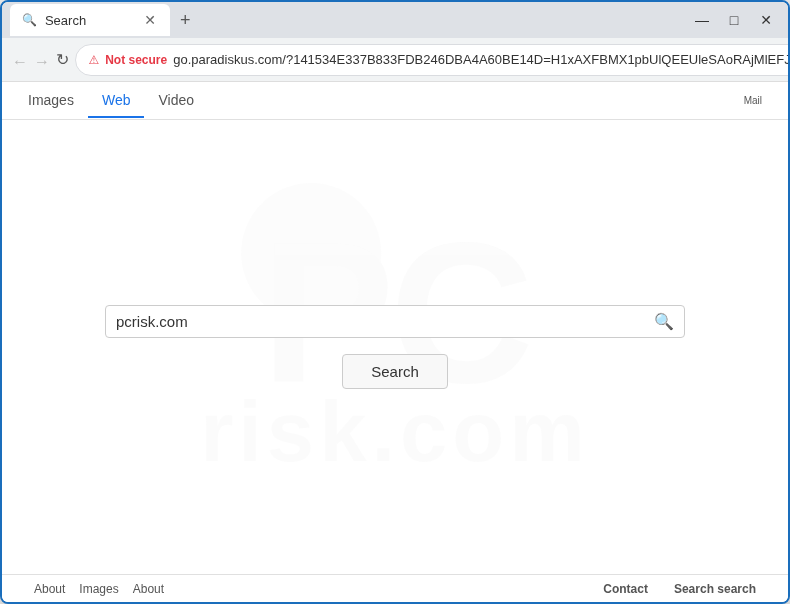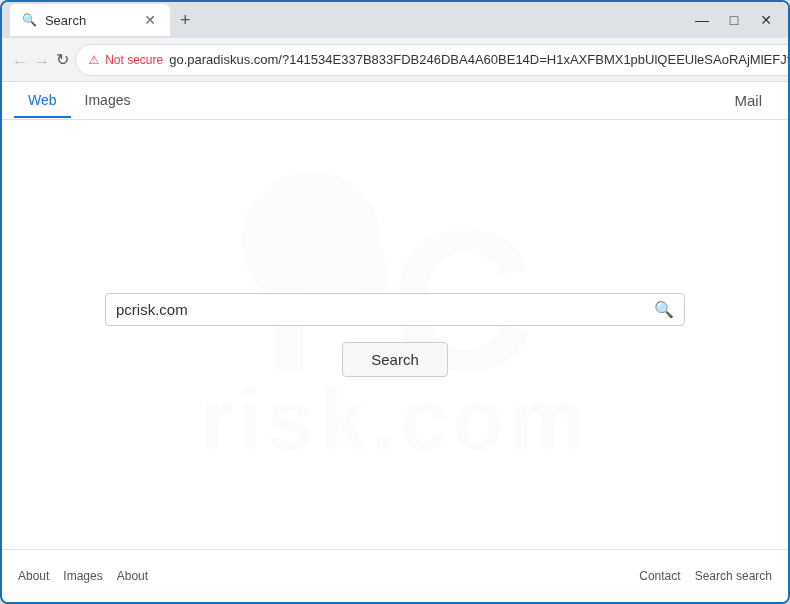--- a/index.html
+++ b/index.html
@@ -103,21 +103,21 @@
       background: #fff;
       border: 1px solid #dadce0;
       border-radius: 20px;
       display: flex;
       align-items: center;
       padding: 4px 12px;
       gap: 6px;
       height: 32px;
     }
     .lock-icon { color: #e63946; font-size: 12px; }
-    .not-secure-text { color: #e63946; font-size: 12px; font-weight: 400; }
+    .not-secure-text { color: #e63946; font-size: 12px; font-weight: 700; }
     .url-text { flex: 1; font-size: 13px; color: #333; overflow: hidden; white-space: nowrap; text-overflow: ellipsis; }
 
     
     .nav-tabs {
       background: #fff;
       display: flex;
       align-items: center;
       padding: 0 12px;
       border-bottom: 1px solid #e0e0e0;
       height: 38px;
@@ -131,21 +131,21 @@
       text-decoration: none;
     }
     .nav-tab.active {
       color: #1a73e8;
       border-bottom: 2px solid #1a73e8;
       font-weight: 500;
     }
     .nav-tab-mail {
       margin-left: auto;
       padding: 8px 14px;
-      font-size: 15px;
+      font-size: 10px;
       color: #555;
       cursor: pointer;
     }
 
     
     .main-content {
       flex: 1;
       background: #fff;
       display: flex;
       flex-direction: column;
@@ -210,27 +210,27 @@
       color: #333;
       cursor: pointer;
     }
 
     
     .footer {
       background: #fff;
       border-top: 1px solid #e0e0e0;
       display: flex;
       align-items: center;
-      padding: 8px 16px;
-      height: 53px;
+      padding: 8px 32px;
+      height: 28px;
       font-size: 12px;
       color: #555;
     }
     .footer-left { display: flex; gap: 14px; }
-    .footer-right { margin-left: auto; display: flex; gap: 14px; }
+    .footer-right { margin-left: auto; display: flex; gap: 26px; font-weight: bold; }
     .footer-link { color: #555; cursor: pointer; text-decoration: none; }
   </style>
 </head>
 <body>
 
 <div class="browser-window">
 
   <div class="title-bar">
     <div class="tab-active">
       <span class="tab-favicon">🔍</span>
@@ -252,22 +252,23 @@
     <div class="address-input-wrap">
       <span class="lock-icon">⚠</span>
       <span class="not-secure-text">Not secure</span>
       <span class="url-text">go.paradiskus.com/?141534E337B833FDB246DBA4A60BE14D=H1xAXFBMX1pbUlQEEUleSAoRAjMlEFJfX1hHX1...</span>
 
     </div>
 
   </div>
 
   <div class="nav-tabs">
+    <a class="nav-tab">Images</a>
     <a class="nav-tab active">Web</a>
-    <a class="nav-tab">Images</a>
+    <a class="nav-tab">Video</a>
     <span class="nav-tab-mail">Mail</span>
   </div>
 
   <div class="main-content">
 
     <div class="watermark">
       <div style="display:flex; align-items:center; position:relative;">
         <div style="width:140px; height:140px; border-radius:50%; background:#bbb; position:absolute; left:-20px; top:-30px; opacity:0.6;"></div>
         <span style="font-size:200px; font-weight:900; color:#ccc; line-height:1; letter-spacing:-5px; position:relative;">PC</span>
       </div>

